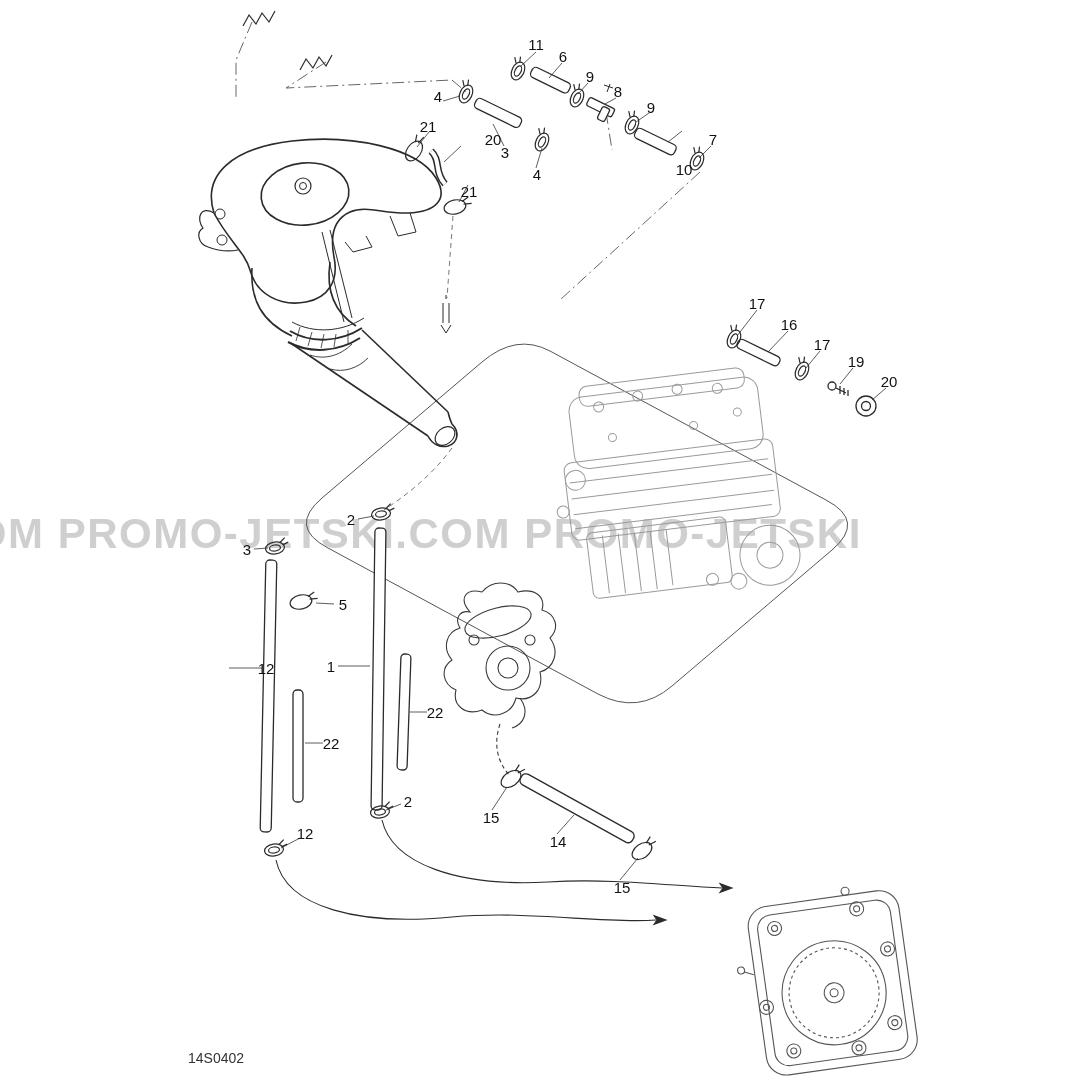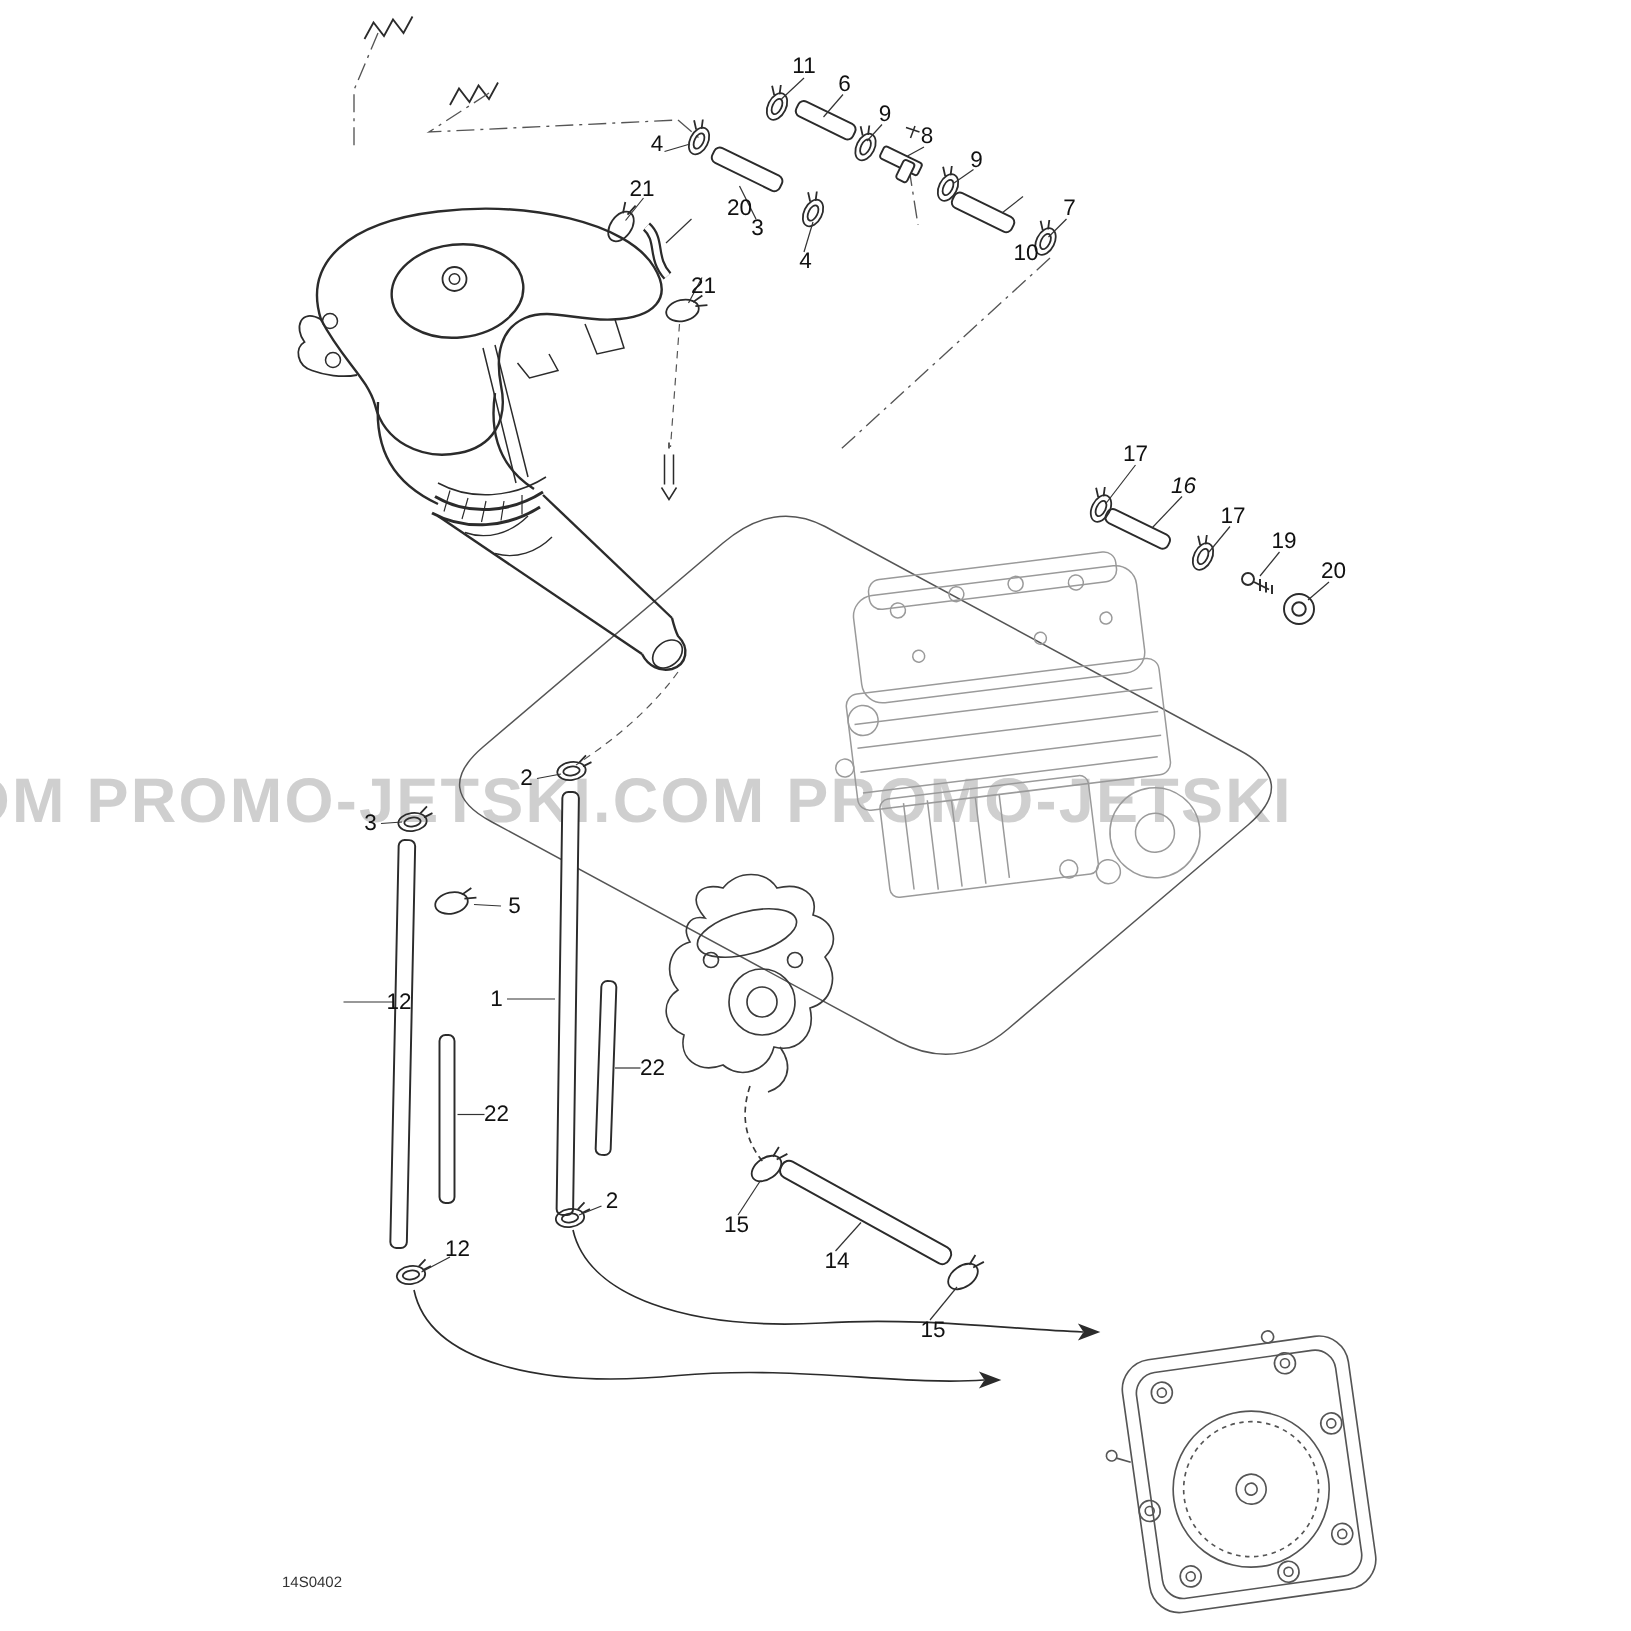--- a/index.html
+++ b/index.html
@@ -3,21 +3,21 @@
 <meta charset="utf-8">
 <style>
   html,body{margin:0;padding:0;background:#fff;}
   #canvas{position:relative;width:1087px;height:1087px;background:#ffffff;overflow:hidden;
           font-family:"Liberation Sans",sans-serif;}
   .watermark{position:absolute;left:-58px;top:510px;font-size:42px;font-weight:700;
              color:#c7c7c7;letter-spacing:1.5px;white-space:nowrap;opacity:.85;z-index:1;}
   svg.art{position:absolute;left:0;top:0;z-index:2;}
   #callout-layer{position:absolute;left:0;top:0;width:100%;height:100%;z-index:3;}
   .callout{position:absolute;transform:translate(-50%,-50%);font-size:15px;color:#111;}
-  .diagram-code{position:absolute;left:188px;top:1050px;font-size:10px;color:#333;z-index:3;}
+  .diagram-code{position:absolute;left:188px;top:1050px;font-size:14px;color:#333;z-index:3;}
 </style>
 </head>
 <body>
 
 <div id="canvas">
 
   <div class="watermark">COM PROMO-JETSKI.COM PROMO-JETSKI</div>
 
   <svg class="art" width="1087" height="1087" viewBox="0 0 1087 1087">
     <defs>
@@ -241,21 +241,21 @@
       <div class="callout" style="left: 618px; top: 91px;">8</div>
       <div class="callout" style="left: 651px; top: 107px;">9</div>
       <div class="callout" style="left: 684px; top: 124px; margin-top: 45px;">10</div>
       <div class="callout" style="left: 713px; top: 139px;">7</div>
       <div class="callout" style="left: 428px; top: 126px;">21</div>
       <div class="callout" style="left: 461px; top: 139px; margin-left: 32px;">20</div>
       <div class="callout" style="left: 505px; top: 152px;">3</div>
       <div class="callout" style="left: 537px; top: 174px;">4</div>
       <div class="callout" style="left: 469px; top: 191px;">21</div>
       <div class="callout" style="left: 757px; top: 303px;">17</div>
-      <div class="callout" style="left: 789px; top: 324px; font-style: italic;">16</div>
+      <div class="callout" style="left: 789px; top: 324px;">16</div>
       <div class="callout" style="left: 822px; top: 344px;">17</div>
       <div class="callout" style="left: 856px; top: 361px;">19</div>
       <div class="callout" style="left: 889px; top: 381px;">20</div>
       <div class="callout" style="left: 351px; top: 519px;">2</div>
       <div class="callout" style="left: 247px; top: 549px;">3</div>
       <div class="callout" style="left: 343px; top: 604px;">5</div>
       <div class="callout" style="left: 220px; top: 668px; margin-left: 46px;">12</div>
       <div class="callout" style="left: 331px; top: 666px;">1</div>
       <div class="callout" style="left: 435px; top: 712px;">22</div>
       <div class="callout" style="left: 331px; top: 743px;">22</div>

